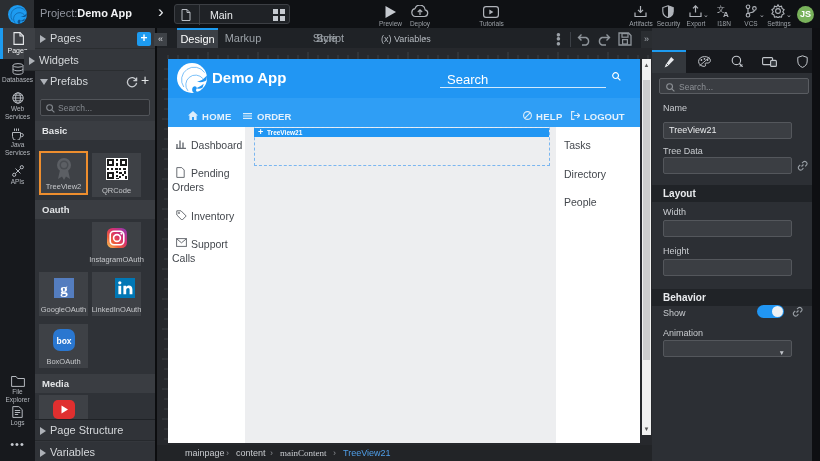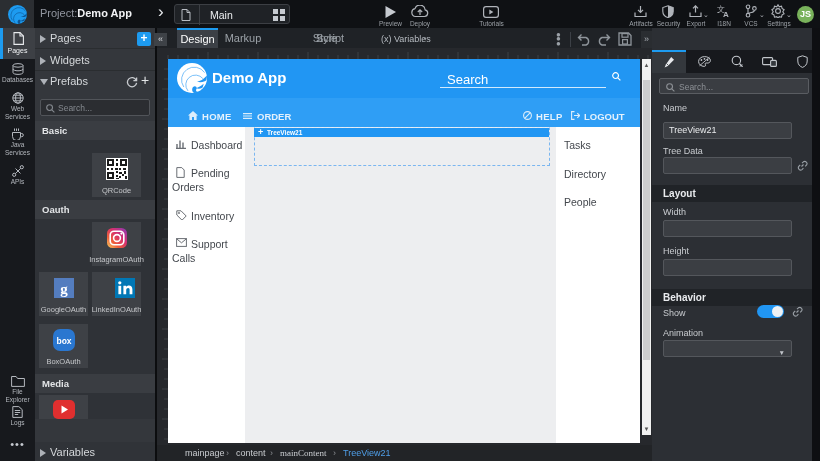--- a/index.html
+++ b/index.html
@@ -183,21 +183,21 @@
 
 <div id="lpanel"></div>
 
 <div class="acc" style="top:28px;left:35px;">
   <svg class="arr" width="6" height="8" viewBox="0 0 6 8">
         <path d="M0 0 L6 4 L0 8 Z" fill="#aeb2b8"></path>
       </svg>
   <span class="t">Pages</span>
   <div class="abs" style="left:102px;top:3.5px;width:14px;height:14px;background:#1d9bf0;border-radius:2px;color:#fff;font-size:12px;font-weight:bold;text-align:center;line-height:13px;">+</div>
 </div>
-<div class="acc" style="top:49.5px;left:35px;">
+<div class="acc" style="top:49.5px;left:24px;">
   <svg class="arr" width="6" height="8" viewBox="0 0 6 8">
         <path d="M0 0 L6 4 L0 8 Z" fill="#aeb2b8"></path>
       </svg>
   <span class="t">Widgets</span>
 </div>
 <div class="acc" style="top:71px;left:35px;border-bottom:none;">
   <svg class="arr" style="top:8px;" width="8" height="6" viewBox="0 0 8 6">
         <path d="M0 0 L8 0 L4 6 Z" fill="#aeb2b8"></path>
       </svg>
   <span class="t">Prefabs</span>
@@ -214,20 +214,29 @@
         <path d="M5.8 5.8 L8.4 8.4" stroke="#85898f" stroke-width="1.1"></path>
       </svg>
   <div class="abs" style="left:17px;top:3px;font-size:8.5px;color:#85898f;">Search...</div>
 </div>
 
 <div class="abs" style="left:35px;top:121px;width:120px;height:298px;background:#2f3237;overflow:hidden;">
   <div class="sect" style="top:0;">
         <span>Basic</span>
       </div>
 
+  <div class="card" style="left:4px;top:30px;border:2px solid #ee8e2e;">
+    <svg style="margin:4px auto 0;" width="20" height="24" viewBox="0 0 20 24">
+          <circle cx="10" cy="8" r="7" fill="#5c5f64"></circle>
+          <circle cx="10" cy="8" r="4.5" fill="#494c51"></circle>
+          <circle cx="10" cy="8" r="3" fill="#5c5f64"></circle>
+          <path d="M6 13 L4 22 L8 19.5 L10 23 L12 19.5 L16 22 L14 13 Z" fill="#5c5f64"></path>
+        </svg>
+    <div class="lab">TreeView2</div>
+  </div>
 
   <div class="card" style="left:57px;top:32px;">
     <svg style="margin:5px auto 0;" width="22" height="22" viewBox="0 0 22 22">
       <rect width="22" height="22" fill="#fff"></rect>
       <g fill="#1a1a1a">
         <rect x="1" y="1" width="7" height="7"></rect>
             <rect x="14" y="1" width="7" height="7"></rect>
             <rect x="1" y="14" width="7" height="7"></rect>
         <rect x="10" y="1" width="2" height="2"></rect>
             <rect x="10" y="5" width="2" height="3"></rect>
@@ -308,20 +317,26 @@
       </div>
 
   <div class="card" style="left:4px;top:274px;height:24px;">
     <svg style="margin:5px auto 0;" width="24" height="19" viewBox="0 0 24 19">
           <rect x="1" y="0" width="22" height="19" rx="5" fill="#e02f2f"></rect>
           <path d="M9.5 5.5 L16 9.5 L9.5 13.5 Z" fill="#fff"></path>
         </svg>
   </div>
 </div>
 
+<div class="acc" style="top:419px;left:35px;height:21.5px;background:#303338;border-top:1px solid #1f2226;border-bottom:1px solid #26292d;">
+  <svg class="arr" width="6" height="8" viewBox="0 0 6 8">
+        <path d="M0 0 L6 4 L0 8 Z" fill="#aeb2b8"></path>
+      </svg>
+  <span class="t">Page Structure</span>
+</div>
 <div class="acc" style="top:442px;left:35px;height:19px;background:#303338;border-bottom:none;">
   <svg class="arr" width="6" height="8" viewBox="0 0 6 8">
         <path d="M0 0 L6 4 L0 8 Z" fill="#aeb2b8"></path>
       </svg>
   <span class="t">Variables</span>
 </div>
 
 <div class="abs" style="left:155px;top:28px;width:2px;height:433px;background:#0c0d0f;"></div>
 <div class="abs" style="left:154px;top:33px;width:13px;height:13px;background:#3e4247;color:#d2d5d9;font-size:9px;text-align:center;line-height:12px;z-index:6;">«</div>
 

